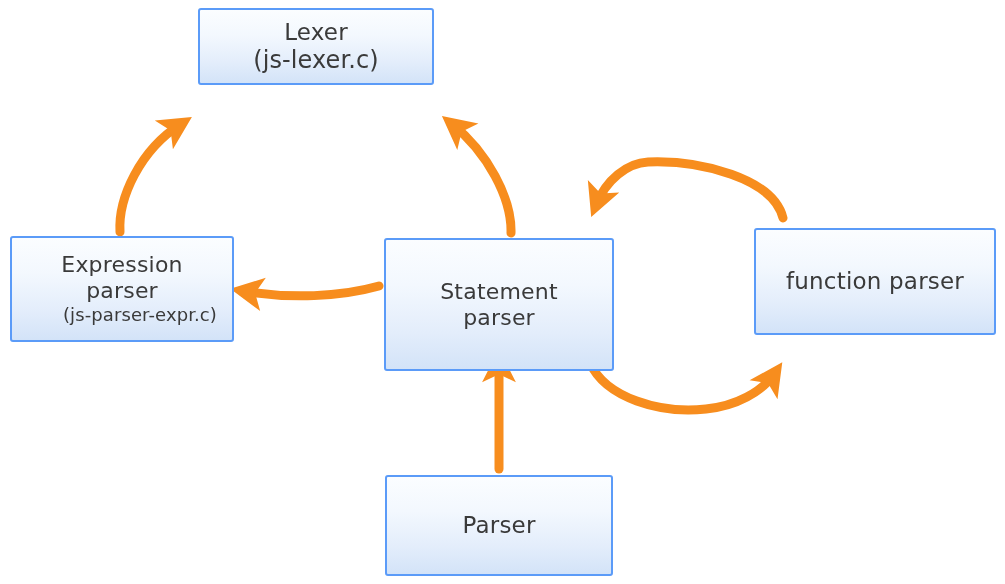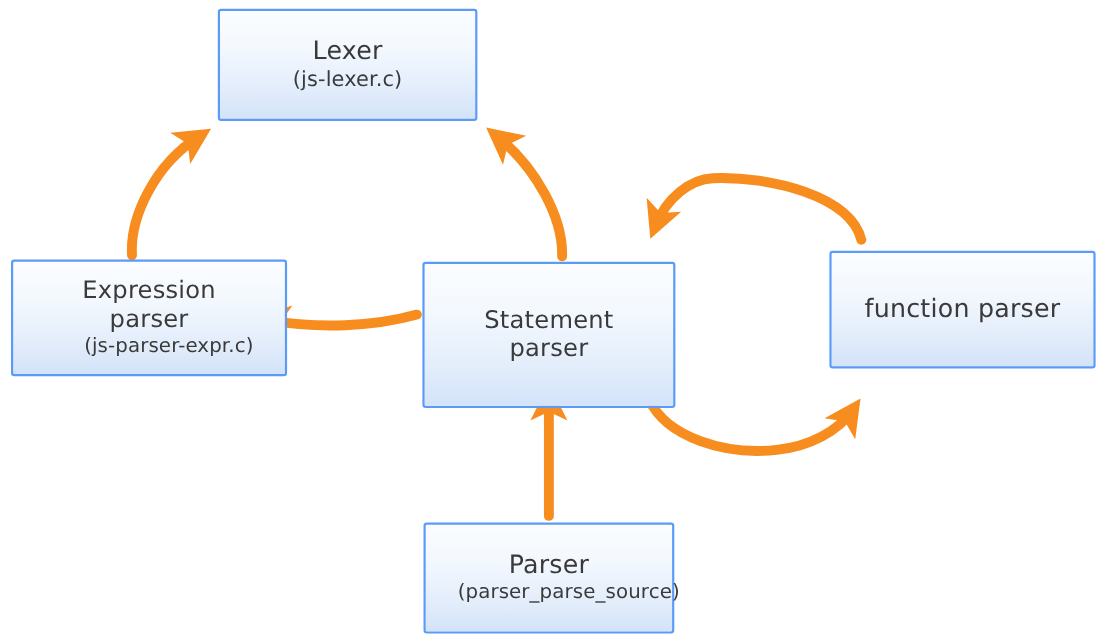--- a/index.html
+++ b/index.html
@@ -34,21 +34,21 @@
   }
   .node .title {
     font-size: 23px;
     letter-spacing: 0.2px;
     color: #3a3a3a;
   }
   .node .title.small {
     font-size: 22px;
   }
   .node .sub {
-    font-size: 19px;
+    font-size: 24px;
     color: #3a3a3a;
     letter-spacing: 0.1px;
   }
   .node .sub.small {
     font-size: 18px;
     margin-left: 36px;
   }
   #arrows {
     position: absolute;
     left: 0;
@@ -76,38 +76,37 @@
 
     <path d="M 379 286 C 340 297, 290 299, 243 291" fill="none" stroke="#f78d1e" stroke-width="9" stroke-linecap="round" marker-end="url(#ah)"></path>
 
     <path d="M 783 218 C 773 178, 700 160, 648 162 C 627 163, 606 180, 596 205" fill="none" stroke="#f78d1e" stroke-width="9" stroke-linecap="round" marker-end="url(#ah)"></path>
 
     <path d="M 590 363 C 606 398, 660 414, 706 409 C 736 406, 762 392, 775 373" fill="none" stroke="#f78d1e" stroke-width="9" stroke-linecap="round" marker-end="url(#ah)"></path>
 
     <path d="M 499 469 L 499 362" fill="none" stroke="#f78d1e" stroke-width="9" stroke-linecap="round" marker-end="url(#ah)"></path>
   </svg>
 
-  <div class="node" style="left:198px; top:8px; width:236px; height:102px;">
+  <div class="node" style="left:198px; top:8px; width:236px; height:77px;">
     <div class="title">Lexer</div>
     <div class="sub">(js-lexer.c)</div>
   </div>
 
-  <div class="node" style="left:10px; top:236px; width:251px; height:106px;">
+  <div class="node" style="left:10px; top:236px; width:224px; height:106px;">
     <div class="title small">Expression</div>
     <div class="title small">parser</div>
     <div class="sub small">(js-parser-expr.c)</div>
   </div>
 
   <div class="node" style="left:384px; top:238px; width:230px; height:133px;">
     <div class="title small">Statement</div>
     <div class="title small">parser</div>
   </div>
 
   <div class="node" style="left:754px; top:228px; width:242px; height:107px;">
     <div class="title">function parser</div>
   </div>
 
   <div class="node" style="left:385px; top:475px; width:228px; height:101px;">
     <div class="title">Parser</div>
-    <div class="sub small">(parser_parse_source)</div>
   </div>
 
 </div>
 
 </body></html>

